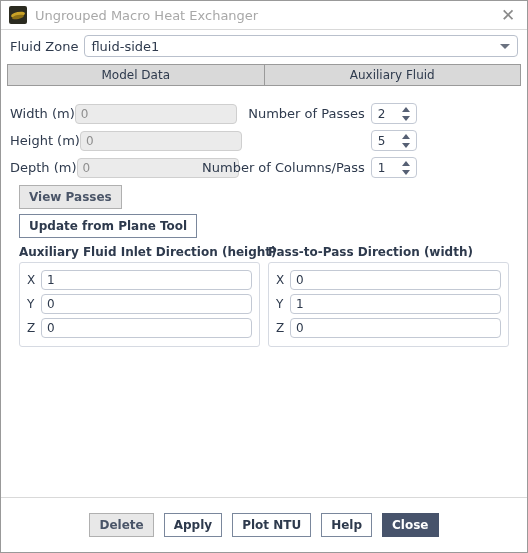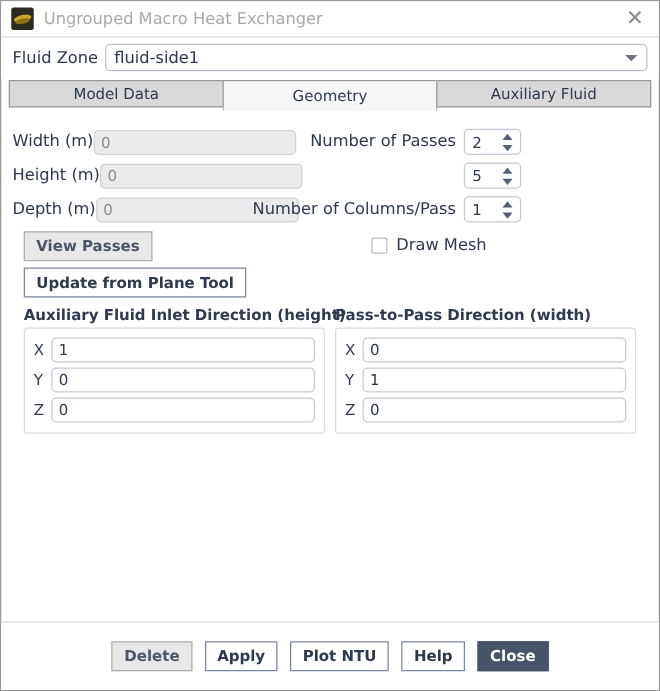--- a/index.html
+++ b/index.html
@@ -356,23 +356,20 @@
     <div class="combo">
       <span>fluid-side1</span>
       <span class="chev"></span>
     </div>
   </div>
 
   <div class="tabstrip">
     <div class="tab">
       <span>Model Data</span>
     </div>
-    <div class="tab active">
-      <span>Geometry</span>
-    </div>
     <div class="tab">
       <span>Auxiliary Fluid</span>
     </div>
   </div>
 
   <div class="tab-panel">
 
     <div class="fields">
       <div class="col-left">
         <div class="frow">
@@ -418,24 +415,20 @@
               <i class="dn"></i>
             </span>
           </div>
         </div>
       </div>
     </div>
 
     <div class="actions">
       <button class="btn gray view-passes">View Passes</button>
       <button class="btn update-plane">Update from Plane Tool</button>
-      <div class="check-wrap">
-        <span class="cbox"></span>
-        <span class="check-label">Draw Mesh</span>
-      </div>
     </div>
 
     <div class="groups">
 
       <div class="group">
         <div class="group-title">Auxiliary Fluid Inlet Direction (height)</div>
         <div class="group-body">
           <div class="vrow">
             <span class="vlabel">X</span>
             <input class="vinp" type="text" value="1" style="">

